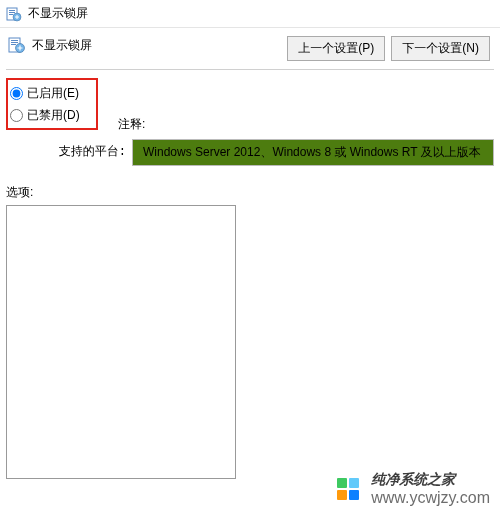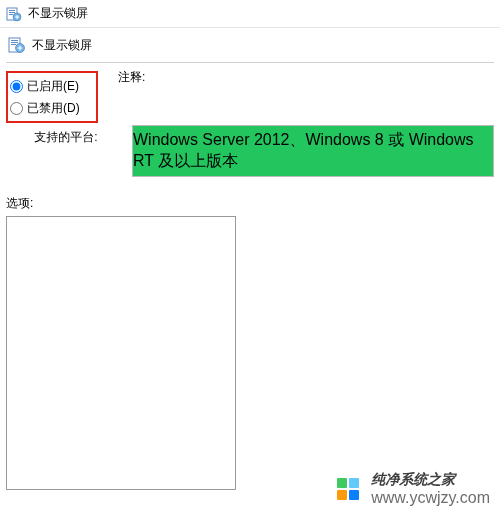--- a/index.html
+++ b/index.html
@@ -10,25 +10,25 @@
     .subheader .icon { width: 18px; height: 18px; margin-right: 6px; flex-shrink: 0; }
     .subheader-title { flex: 1; padding-top: 1px; }
     .nav-buttons { display: flex; gap: 6px; padding-right: 4px; }
     .btn { border: 1px solid #aaa; background: #f0f0f0; padding: 3px 10px; font-size: 12px; cursor: pointer; min-width: 82px; text-align: center; font-family: inherit; }
     .divider { border-top: 1px solid #d0d0d0; margin: 4px 6px 0 6px; }
     .config-row { display: flex; padding: 6px 6px 0 6px; align-items: flex-start; }
     .radio-col { width: 100px; margin-left: 4px; }
     .radio-col label { display: flex; align-items: center; height: 22px; cursor: pointer; font-size: 12px; }
     .radio-col input[type="radio"] { margin-right: 4px; }
     .highlight-box { border: 2px solid #e2231a; padding: 2px 4px 2px 2px; margin: 2px 12px 0 -4px; }
-    .comment-col { flex: 1; padding-left: 8px; }
+    .comment-col { flex: 1; padding-left: 8px; margin-top: 40px; }
     .comment-label { display: block; margin-bottom: 4px; }
     .platform-row { display: flex; padding: 2px 6px 0 6px; align-items: flex-start; }
-    .platform-label { width: 126px; text-align: center; padding-right: 6px; padding-top: 4px; }
-    .platform-box { flex: 1; border: 1px solid #bbb; padding: 4px 0; min-height: 22px; font-size: 16px; background: #22c55e; }
+    .platform-label { width: 126px; text-align: right; padding-right: 6px; padding-top: 4px; font-family: Liberation Mono, monospace; }
+    .platform-box { flex: 1; border: 1px solid #bbb; padding: 4px 10px; min-height: 22px; font-size: 12px; background: #4d7c0f; }
     .panes { display: flex; padding: 4px 6px 0 6px; gap: 6px; height: calc(517px - 28px - 56px - 82px - 8px - 30px); }
     .pane { display: flex; flex-direction: column; }
     .pane.left { width: 230px; }
     .pane.right { flex: 1; }
     .pane-label { padding: 14px 0 4px 0; }
     .pane-box { border: 1px solid #999; flex: 1; padding: 8px 8px; background: #fff; overflow: hidden; font-size: 12px; line-height: 1.7; }
     .help-text p { margin-bottom: 10px; }
     .watermark { position: absolute; right: 10px; bottom: 10px; display: flex; align-items: center; gap: 12px; pointer-events: none; opacity: 0.95; }
     .watermark-logo { width: 22px; height: 22px; display: grid; grid-template-columns: 1fr 1fr; grid-template-rows: 1fr 1fr; gap: 2px; transform: rotate(0deg); }
     .watermark-logo span { width: 100%; height: 100%; border-radius: 1px; }
@@ -59,20 +59,24 @@
     <svg viewBox="0 0 18 18" width="18" height="18">
       <rect x="1" y="2" width="11" height="14" fill="#fff" stroke="#5a8ac6" stroke-width="1"></rect>
       <rect x="3" y="4" width="7" height="1" fill="#5a8ac6"></rect>
       <rect x="3" y="6" width="7" height="1" fill="#5a8ac6"></rect>
       <rect x="3" y="8" width="5" height="1" fill="#5a8ac6"></rect>
       <circle cx="12" cy="12" r="4.5" fill="#74b4e8" stroke="#3a6ea5" stroke-width="0.6"></circle>
       <path d="M9.5 12 h5 M12 9.5 v5" stroke="#fff" stroke-width="1.2"></path>
     </svg>
   </span>
   <div class="subheader-title">不显示锁屏</div>
+  <div class="nav-buttons">
+    <button class="btn">上一个设置(P)</button>
+    <button class="btn">下一个设置(N)</button>
+  </div>
 </div>
 
 <div class="divider"></div>
 
 <div class="config-row">
   <div class="radio-col">
     <div class="highlight-box">
       <label>
         <input type="radio" name="state" checked="" style="">
         <span>已启用(E)</span>

